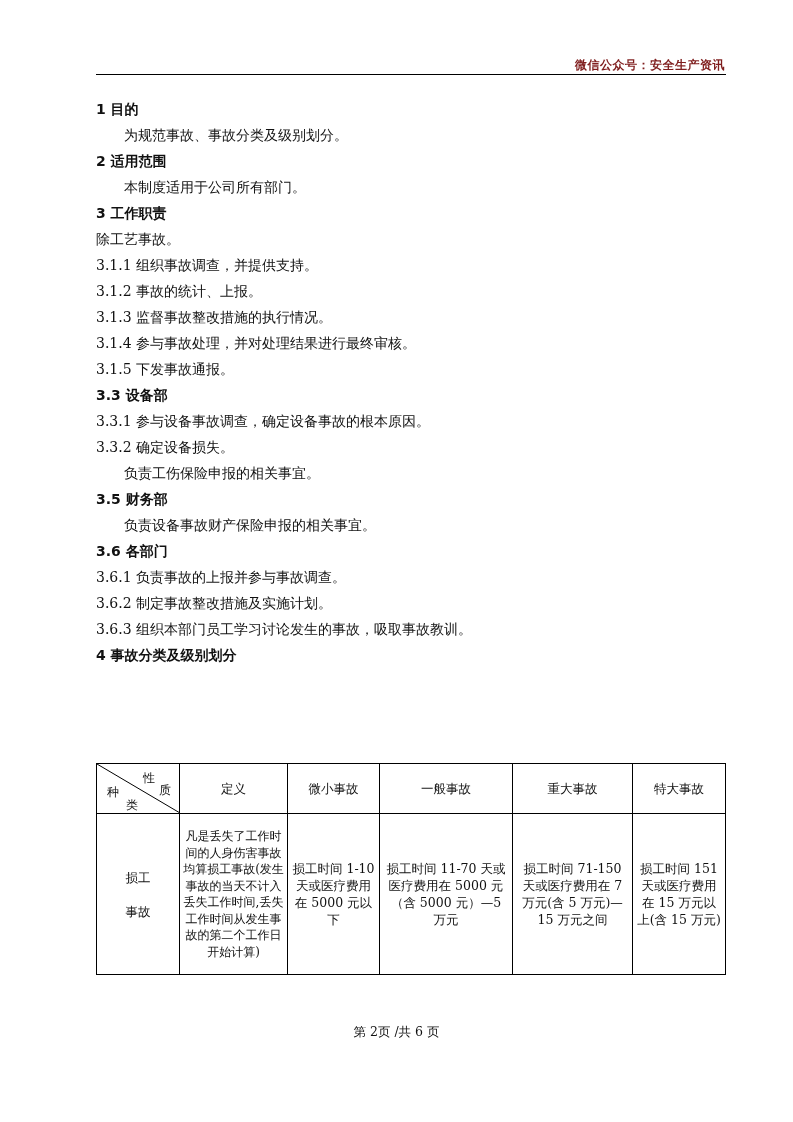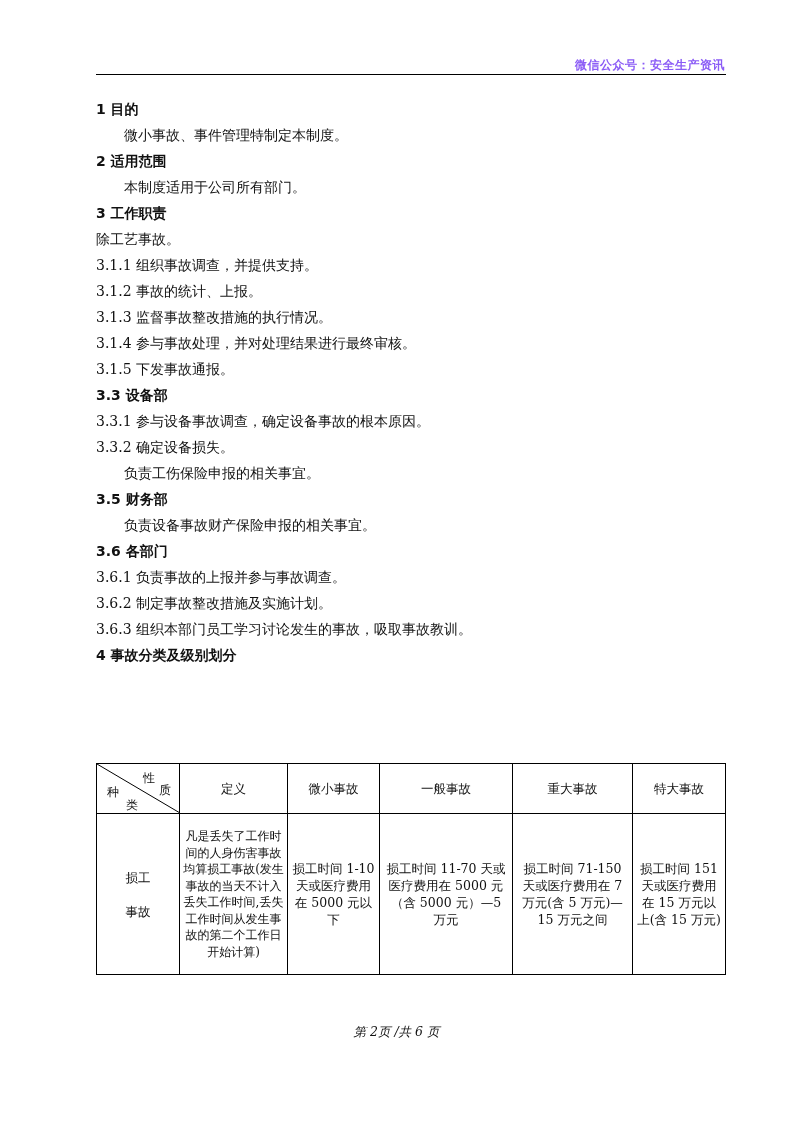--- a/index.html
+++ b/index.html
@@ -1,44 +1,44 @@
 <!DOCTYPE html>
 <html><head>
 <meta charset="utf-8">
 <style>
   html, body { margin: 0; padding: 0; background: #ffffff; }
   body { width: 793px; height: 1122px; position: relative; overflow: hidden;
          font-family: "DejaVu Serif", "Liberation Serif", serif; color: #111; }
-  .header-note { position: absolute; right: 68px; top: 57px; font-size: 12px; color: #8b5cf6;
+  .header-note { position: absolute; right: 68px; top: 57px; font-size: 12px; color: #7f1d1d;
                  font-family: "DejaVu Sans", "Liberation Sans", sans-serif; font-weight: bold; letter-spacing: 0.5px; }
   .header-rule { position: absolute; left: 96px; width: 630px; top: 74px; height: 0; border-top: 1.3px solid #000; }
   .content { position: absolute; left: 96px; top: 96px; width: 640px; }
   .line { font-size: 14px; line-height: 26px; height: 26px; white-space: nowrap; }
   .line.bold { font-weight: bold; font-family: "DejaVu Sans", "Liberation Sans", sans-serif; }
   .line.indent { padding-left: 28px; }
   table.grid { position: absolute; left: 96px; top: 763px; border-collapse: collapse; table-layout: fixed; }
   table.grid td { border: 1.2px solid #000; text-align: center; vertical-align: middle;
                   font-size: 12.5px; line-height: 17px; padding: 0 3px; }
   .hdr td { height: 49px; }
   .body-row td { height: 160px; }
   .diag { position: relative; padding: 0 !important; }
   .diag svg { position: absolute; left: 0; top: 0; }
   .diag span { position: absolute; font-size: 12px; }
   .def-cell { font-size: 12px !important; line-height: 16.5px !important; }
-  .footer { position: absolute; top: 1024px; left: 0; width: 793px; text-align: center; font-size: 12.5px; font-style: italic; }
+  .footer { position: absolute; top: 1024px; left: 0; width: 793px; text-align: center; font-size: 12.5px; }
 </style>
 </head>
 <body>
 
 <div class="header-note">微信公众号：安全生产资讯</div>
 <div class="header-rule"></div>
 
 <div class="content" id="content">
     <div class="line bold">1  目的</div>
-    <div class="line indent">微小事故、事件管理特制定本制度。</div>
+    <div class="line indent">为规范事故、事故分类及级别划分。</div>
     <div class="line bold">2  适用范围</div>
     <div class="line indent">本制度适用于公司所有部门。</div>
     <div class="line bold">3 工作职责</div>
     <div class="line plain">除工艺事故。</div>
     <div class="line plain">3.1.1  组织事故调查，并提供支持。</div>
     <div class="line plain">3.1.2  事故的统计、上报。</div>
     <div class="line plain">3.1.3  监督事故整改措施的执行情况。</div>
     <div class="line plain">3.1.4  参与事故处理，并对处理结果进行最终审核。</div>
     <div class="line plain">3.1.5  下发事故通报。</div>
     <div class="line bold">3.3  设备部</div>

